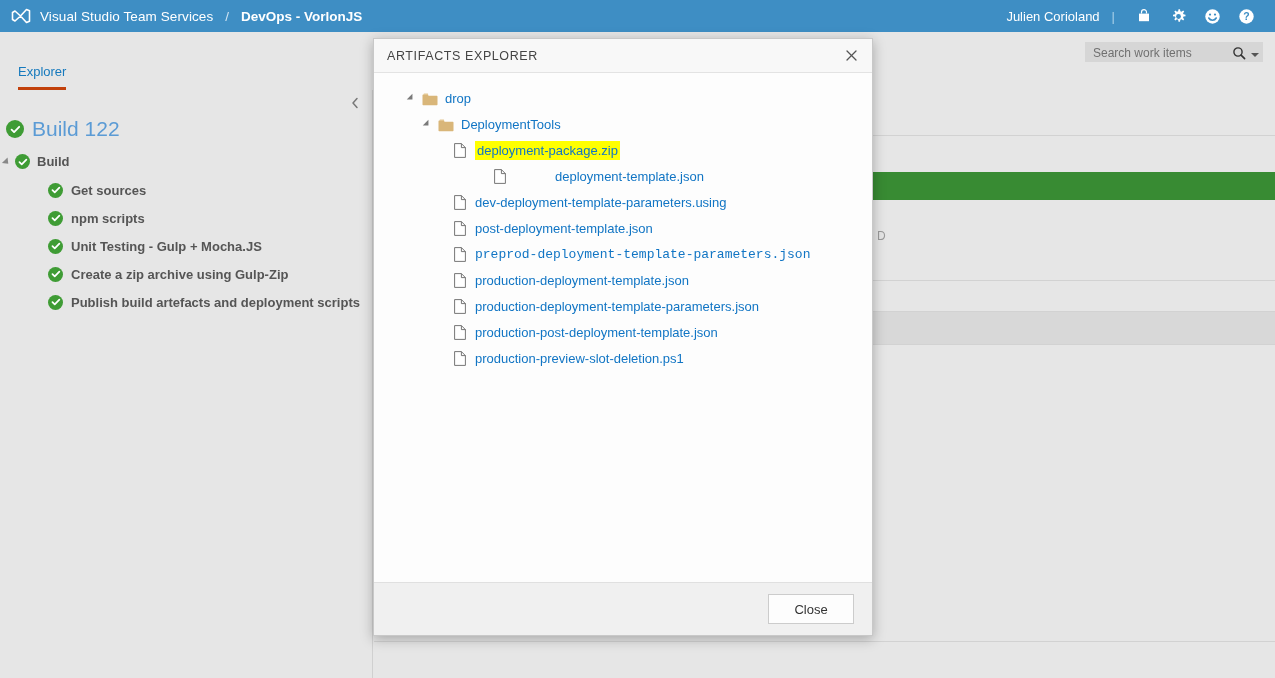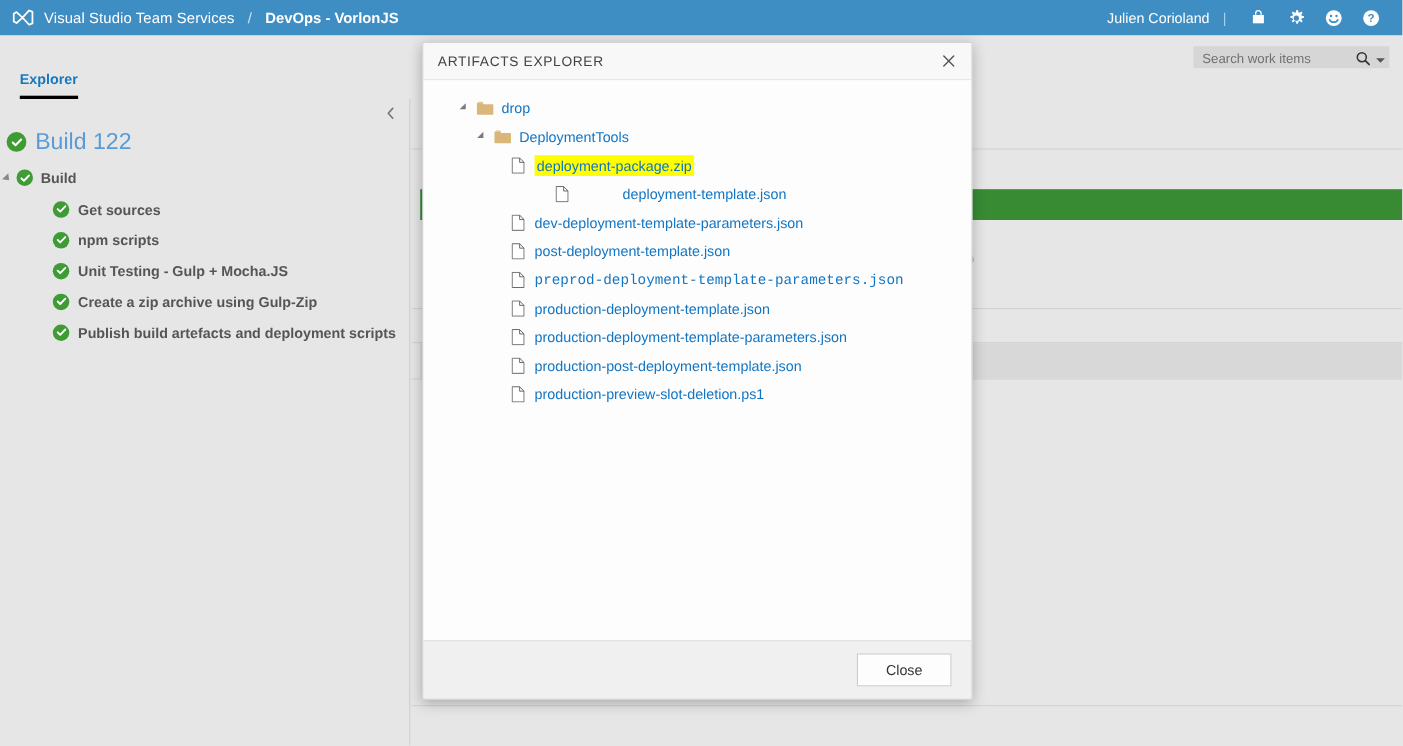--- a/index.html
+++ b/index.html
@@ -133,23 +133,23 @@
     left: 0; top: 62px;
     width: 1275px; height: 28px;
     background: #e6e6e6;
     padding-left: 18px;
     box-sizing: border-box;
   }
   .subtab {
     display: inline-block;
     font-size: 13px;
     color: #1579bd;
-    font-weight: bold;
+    font-weight: normal;
     padding-bottom: 5px;
-    border-bottom: 3px solid #000000;
+    border-bottom: 3px solid #c2410c;
     line-height: 20px;
   }
 
   
   .leftpane {
     position: absolute;
     left: 0; top: 90px;
     width: 373px; height: 588px;
     background: #e6e6e6;
     border-right: 1px solid #d0d0d0;
@@ -246,21 +246,21 @@
   .bg-shade {
     position: absolute;
     left: 8px;
     width: 893px;
     background: #d8d8d8;
   }
 
   
   .modal {
     position: absolute;
-    left: 384px; top: 38px;
+    left: 373px; top: 38px;
     width: 500px; height: 598px;
     background: #ffffff;
     border: 1px solid #c8c8c8;
     box-shadow: 0 3px 12px rgba(0,0,0,.28);
     box-sizing: border-box;
     display: flex;
     flex-direction: column;
     z-index: 20;
   }
   .modal-head {
@@ -577,21 +577,21 @@
       </div>
 
       <div class="tnode" style="padding-left:62px;">
         <span class="expander blank"></span>
         <span class="ic-file">
           <svg width="12" height="15" viewBox="0 0 12 15">
               <path d="M0.6 0.6 H7.4 L11.4 4.6 V14.4 H0.6 Z" fill="#fff" stroke="#666" stroke-width="0.9" stroke-linejoin="round"></path>
               <path d="M7.4 0.6 V4.6 H11.4" fill="none" stroke="#666" stroke-width="0.9" stroke-linejoin="round"></path>
             </svg>
         </span>
-        <span class="tlabel">dev-deployment-template-parameters.json</span>
+        <span class="tlabel">dev-deployment-template-parameters.using</span>
       </div>
 
       <div class="tnode" style="padding-left:62px;">
         <span class="expander blank"></span>
         <span class="ic-file">
           <svg width="12" height="15" viewBox="0 0 12 15">
               <path d="M0.6 0.6 H7.4 L11.4 4.6 V14.4 H0.6 Z" fill="#fff" stroke="#666" stroke-width="0.9" stroke-linejoin="round"></path>
               <path d="M7.4 0.6 V4.6 H11.4" fill="none" stroke="#666" stroke-width="0.9" stroke-linejoin="round"></path>
             </svg>
         </span>

